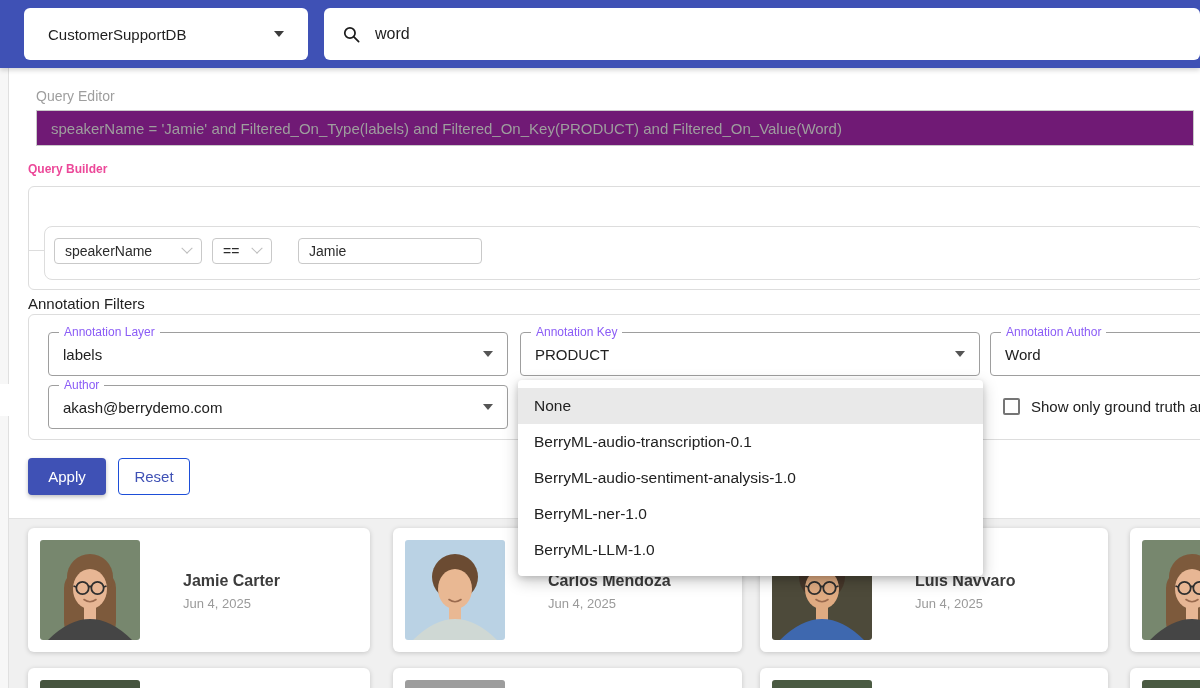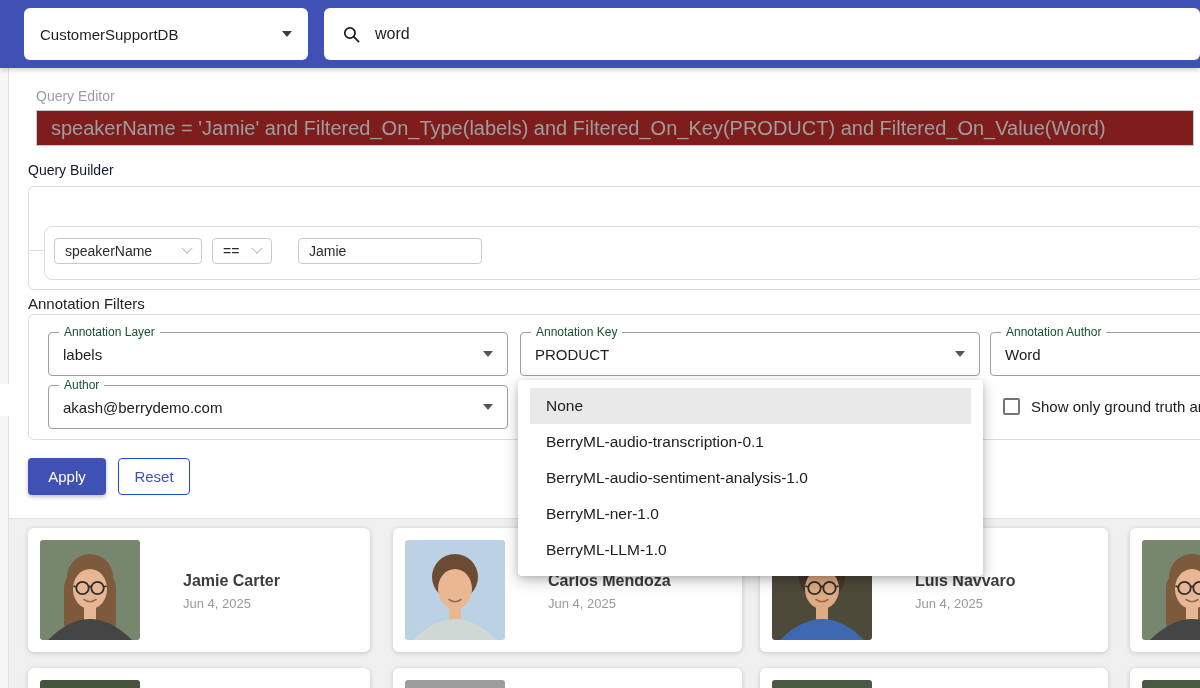--- a/index.html
+++ b/index.html
@@ -6,69 +6,69 @@
   html,body { width:1200px; height:688px; }
   body {
     position: relative; overflow: hidden; background:#ffffff;
     font-family: "Liberation Sans", sans-serif; color:#212121;
   }
   
   .appbar { position:absolute; left:0; top:0; width:1200px; height:68px;
     background:#3f51b5; z-index:10; box-shadow:0 2px 5px rgba(0,0,0,.18); }
   .db-select { position:absolute; left:24px; top:8px; width:284px; height:52px;
     background:#fff; border-radius:6px; display:flex; align-items:center;
-    padding:0 16px; cursor:pointer; }
+    padding:0 24px; cursor:pointer; }
   .db-select .lbl { font-size:15px; color:#1e1e1e; flex:1; }
   .caret-down { width:0; height:0; border-left:5px solid transparent;
     border-right:5px solid transparent; border-top:6px solid #3c3c3c; }
   .searchbox { position:absolute; left:324px; top:8px; width:876px; height:52px;
     background:#fff; border-radius:6px; display:flex; align-items:center; padding:0 18px; }
   .searchbox svg { margin-right:14px; }
   .searchbox .val { font-size:16px; color:#1e1e1e; }
   
   .drawer-edge { position:absolute; left:0; top:68px; width:9px; height:620px;
     background:#f7f7f7; border-right:1px solid #e0e0e0; z-index:4; }
   .drawer-handle { position:absolute; left:0; top:384px; width:10px; height:32px;
     background:#ffffff; z-index:5; }
   
   .qe-label { position:absolute; left:36px; top:88px; font-size:14px; color:#9e9e9e; }
   .qe-input { position:absolute; left:36px; top:110px; width:1158px; height:36px;
     border:1px solid #c9c9c9; border-radius:0; display:flex; align-items:center;
-    padding:0 14px; font-size:20px; color:#9e9e9e; background:#7f1d1d; white-space:nowrap; overflow:hidden; }
-  
-  .qb-label { position:absolute; left:28px; top:162px; font-size:14px; color:#0f172a; }
+    padding:0 14px; font-size:15px; color:#9e9e9e; background:#701a75; white-space:nowrap; overflow:hidden; }
+  
+  .qb-label { position:absolute; left:28px; top:162px; font-size:12px; color:#ec4899;font-weight:bold; }
   .qb-outer { position:absolute; left:28px; top:186px; width:1178px; height:104px;
     border:1px solid #ddd; border-radius:6px; }
   .qb-connector { position:absolute; left:29px; top:250px; width:15px; height:1px; background:#ddd; }
   .qb-inner { position:absolute; left:44px; top:226px; width:1160px; height:54px;
     border:1px solid #ddd; border-radius:8px; background:#fff; }
   .qb-ctl { position:absolute; top:238px; height:26px; border:1px solid #c9c9c9;
     border-radius:4px; background:#fff; display:flex; align-items:center;
     padding:0 10px; font-size:14px; color:#2b2b2b; }
   .chevron { width:8px; height:8px; border-right:1.6px solid #bdbdbd;
     border-bottom:1.6px solid #bdbdbd; transform:rotate(45deg) translate(-2px,-2px);
     margin-left:12px; flex:0 0 auto; }
   
   .af-label { position:absolute; left:28px; top:295px; font-size:15px; color:#212121; }
   .af-box { position:absolute; left:28px; top:314px; width:1178px; height:126px;
     border:1px solid #ddd; border-radius:6px; }
   .field { position:absolute; height:44px; border:1px solid #9e9e9e; border-radius:4px;
     background:#fff; display:flex; align-items:center; padding:0 14px; cursor:pointer; }
   .field .flabel { position:absolute; top:-8px; left:10px; background:#fff;
-    padding:0 5px; font-size:12px; color:#14532d; white-space:nowrap; }
+    padding:0 5px; font-size:12px; color:#8b5cf6; white-space:nowrap; }
   .field .fvalue { font-size:15px; color:#212121; flex:1; white-space:nowrap; overflow:hidden; }
   .drop-arrow { width:0; height:0; border-left:5px solid transparent;
     border-right:5px solid transparent; border-top:6px solid #555; flex:0 0 auto; }
   .gt-check { position:absolute; left:1003px; top:398px; display:flex; align-items:center; width:260px; }
   .gt-check .box { width:17px; height:17px; border:2px solid #757575; border-radius:2px;
     background:#fff; flex:0 0 auto; cursor:pointer; }
   .gt-check .cblabel { margin-left:11px; font-size:15px; color:#212121; white-space:nowrap; }
   
   .menu { position:absolute; left:518px; top:380px; width:465px; background:#fff;
-    border-radius:4px; padding:8px 12px; z-index:50;
+    border-radius:4px; padding:8px 0; z-index:50;
     box-shadow:0 5px 16px rgba(0,0,0,.22), 0 2px 6px rgba(0,0,0,.14); }
   .menu-item { height:36px; display:flex; align-items:center; padding:0 16px;
     font-size:15.5px; color:#212121; cursor:pointer; white-space:nowrap; }
   .menu-item.selected { background:#e9e9e9; }
   
   .btn-apply { position:absolute; left:28px; top:458px; width:78px; height:37px;
     background:#3f51b5; color:#fff; font-size:15px; border:none; border-radius:4px;
     box-shadow:0 2px 4px rgba(0,0,0,.25); cursor:pointer; font-family:inherit; }
   .btn-reset { position:absolute; left:118px; top:458px; width:72px; height:37px;
     background:#fff; color:#3f51b5; font-size:15px; border:1px solid #1d4ed8;

